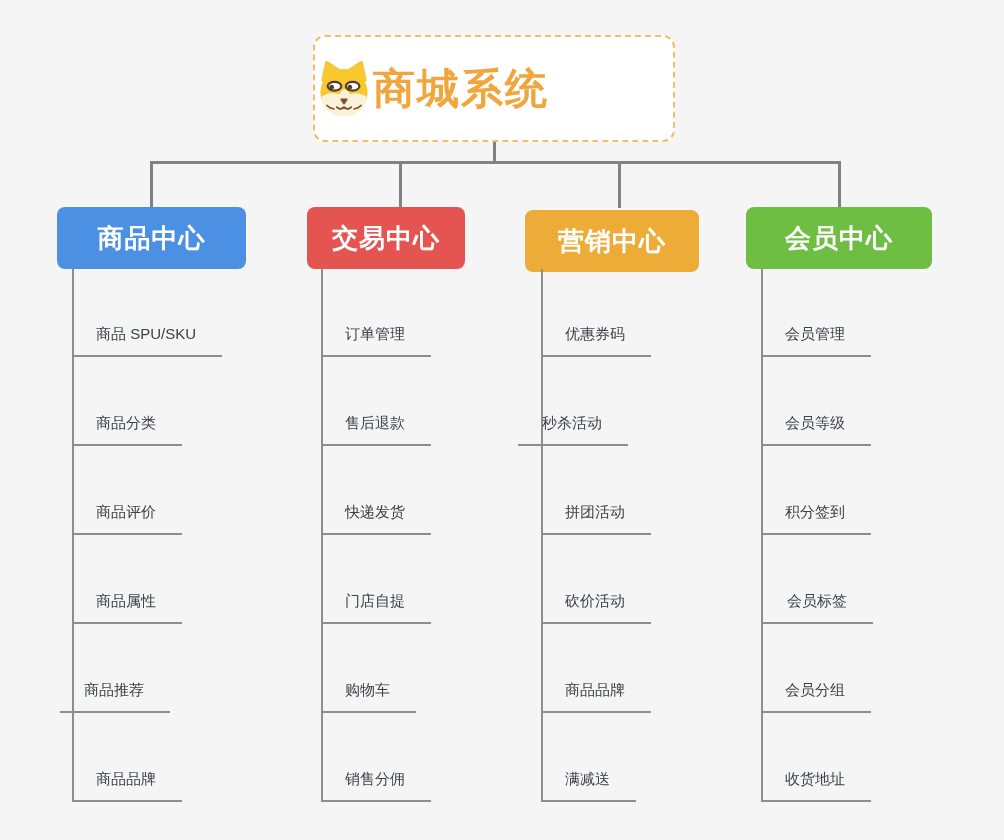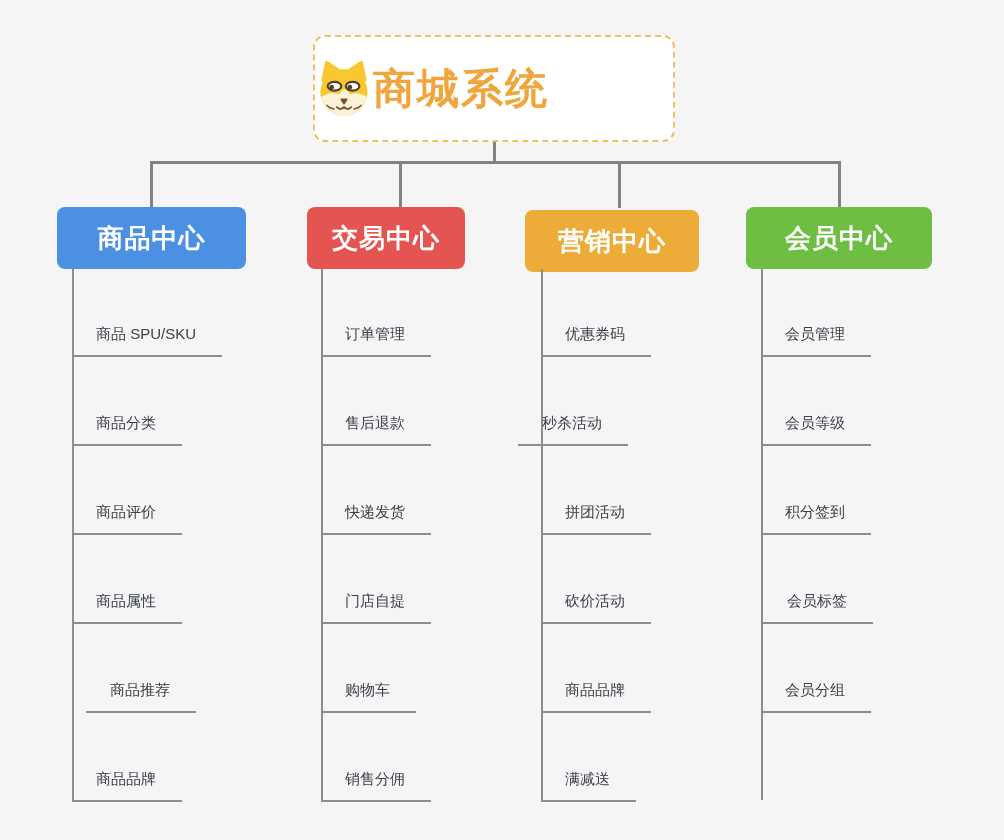--- a/index.html
+++ b/index.html
@@ -89,21 +89,21 @@
 
   <div class="trunk" style="left:72px"></div>
   <div class="trunk" style="left:321px"></div>
   <div class="trunk" style="left:541px"></div>
   <div class="trunk" style="left:761px"></div>
 
   <div class="child" style="left:72px;top:319px">商品 SPU/SKU</div>
   <div class="child" style="left:72px;top:408px">商品分类</div>
   <div class="child" style="left:72px;top:497px">商品评价</div>
   <div class="child" style="left:72px;top:586px">商品属性</div>
-  <div class="child" style="left:86px;top:675px">商品推荐</div>
+  <div class="child" style="left:60px;top:675px">商品推荐</div>
   <div class="child" style="left:72px;top:764px">商品品牌</div>
 
   <div class="child" style="left:321px;top:319px">订单管理</div>
   <div class="child" style="left:321px;top:497px">快递发货</div>
   <div class="child" style="left:321px;top:408px">售后退款</div>
   <div class="child" style="left:321px;top:586px">门店自提</div>
   <div class="child" style="left:321px;top:675px">购物车</div>
   <div class="child" style="left:321px;top:764px">销售分佣</div>
 
   <div class="child" style="left:541px;top:319px">优惠券码</div>
@@ -111,14 +111,15 @@
   <div class="child" style="left:541px;top:497px">拼团活动</div>
   <div class="child" style="left:541px;top:586px">砍价活动</div>
   <div class="child" style="left:541px;top:675px">商品品牌</div>
   <div class="child" style="left:541px;top:764px">满减送</div>
 
   <div class="child" style="left:761px;top:319px">会员管理</div>
   <div class="child" style="left:761px;top:408px">会员等级</div>
   <div class="child" style="left:761px;top:497px">积分签到</div>
   <div class="child" style="left:763px;top:586px">会员标签</div>
   <div class="child" style="left:761px;top:675px">会员分组</div>
+  <div class="child" style="left:761px;top:764px">收货地址</div>
 
 </div>
 
 </body></html>

